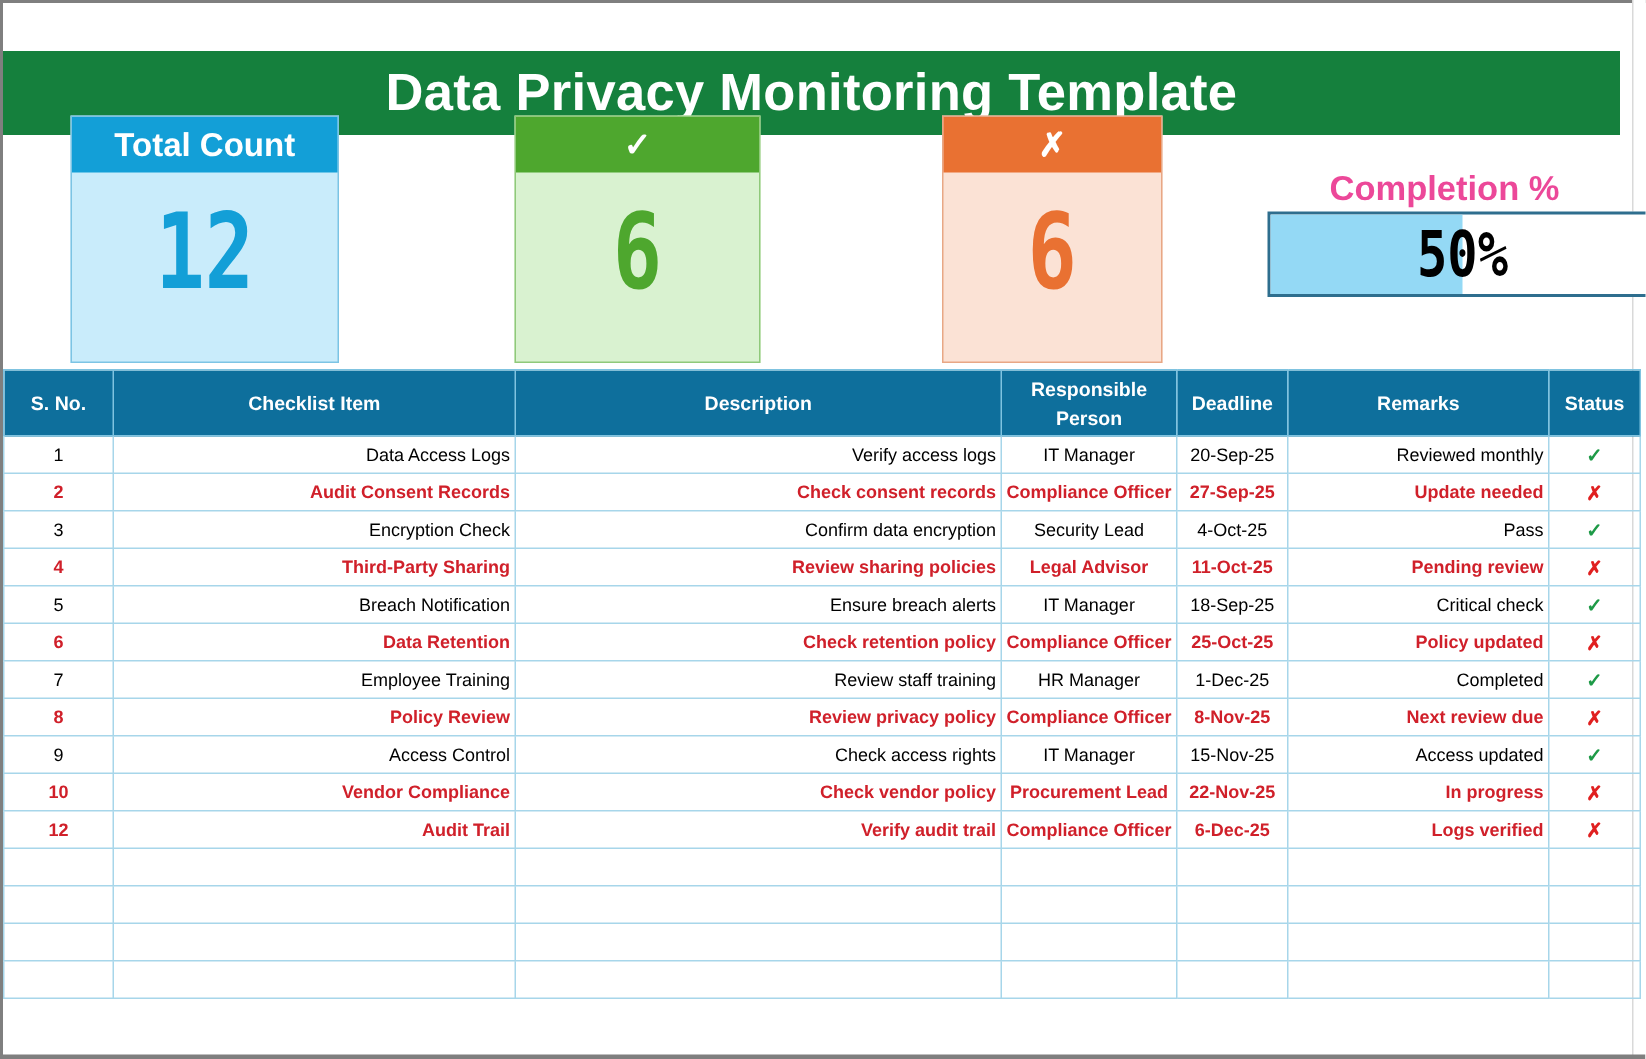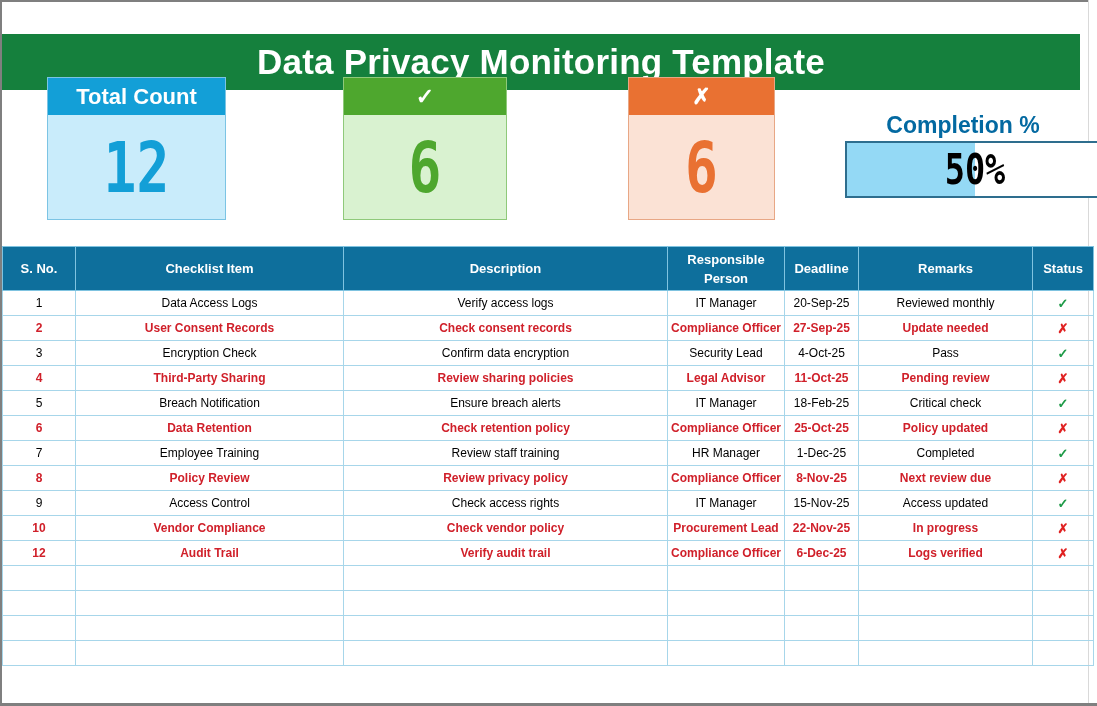--- a/index.html
+++ b/index.html
@@ -13,21 +13,21 @@
   .frame-left { position:absolute; left:0; top:0; width:2px; height:706px; background:#7f7f7f; }
   .frame-top { position:absolute; left:0; top:0; width:1097px; height:2px; background:#7f7f7f; }
 
   .title-bar {
     position:absolute; left:2px; top:2px; width:1078px; height:56px;
     background:#15803d; color:#fff;
     display:flex; align-items:center; justify-content:center;
     font-weight:bold; font-size:35px; letter-spacing:0.2px;margin-top:32px;
   }
 
-  .card { position:absolute; top:77px; height:143px; box-sizing:border-box;text-align:right; }
+  .card { position:absolute; top:77px; height:165px; box-sizing:border-box;text-align:right; }
   .card .card-head {
     height:37px; display:flex; align-items:center; justify-content:center;
     color:#fff; font-weight:bold; font-size:22px;
   }
   .card .card-body {
     height:106px; display:flex; align-items:center; justify-content:center;
     font-family:"DejaVu Sans Mono", monospace; font-weight:bold;
     font-size:70px; transform:scaleX(0.78);
   }
   .card-total { left:47px; width:179px; border:1px solid #7cc4e4; background:#C9ECFB; }
@@ -35,21 +35,21 @@
   .card-total .card-body { color:#139FD7; }
   .card-done { left:343px; width:164px; border:1px solid #8fc97a; background:#D9F2D0; }
   .card-done .card-head { background:#4EA72E; }
   .card-done .card-body { color:#4EA72E; }
   .card-pending { left:628px; width:147px; border:1px solid #e8a785; background:#FBE2D5; }
   .card-pending .card-head { background:#E97132; }
   .card-pending .card-body { color:#E97132; }
 
   .completion-label {
     position:absolute; left:845px; top:112px; width:236px; text-align:center;
-    color:#0369a1; font-weight:bold; font-size:23px;
+    color:#ec4899; font-weight:bold; font-size:23px;
   }
   .completion-bar {
     position:absolute; left:845px; top:141px; width:260px; height:57px;
     box-sizing:border-box; border:2px solid #2E6E8E; background:#ffffff; overflow:hidden;
   }
   .completion-fill { position:absolute; left:0; top:0; height:100%; background:#94D9F5; }
   .completion-value {
     position:absolute; left:0; top:0; width:100%; height:100%;
     display:flex; align-items:center; justify-content:center;
     font-family:"DejaVu Sans Mono", monospace; font-weight:bold; font-size:42px;
@@ -63,21 +63,21 @@
   }
   table.checklist th {
     background:#0E6F9C; color:#fff; font-weight:bold; font-size:13px;
     height:43px; border:1px solid #7fc3e0; padding:0 2px; line-height:19px;
   }
   table.checklist td {
     height:24px; border:1px solid #a7d6ea; padding:0 3px;
     white-space:nowrap; overflow:hidden;
   }
   td.c-center { text-align:center; }
-  td.c-left { text-align:center; }
+  td.c-left { text-align:right; }
   tr.pending td { color:#D0202A; font-weight:bold; }
   .status-ok { color:#1E9A47; font-weight:bold; font-size:13px; }
   .status-bad { color:#E02020; font-weight:bold; font-size:13px; }
 </style>
 </head>
 <body>
 
 <div class="frame-top"></div>
 <div class="frame-left"></div>
 <div class="frame-right"></div>
@@ -132,21 +132,21 @@
         <td class="c-center">1</td>
         <td class="c-left">Data Access Logs</td>
         <td class="c-left">Verify access logs</td>
         <td class="c-center">IT Manager</td>
         <td class="c-center">20-Sep-25</td>
         <td class="c-left">Reviewed monthly</td>
         <td class="c-center"><span class="status-ok">✓</span></td>
       </tr>
       <tr class="pending">
         <td class="c-center">2</td>
-        <td class="c-left">User Consent Records</td>
+        <td class="c-left">Audit Consent Records</td>
         <td class="c-left">Check consent records</td>
         <td class="c-center">Compliance Officer</td>
         <td class="c-center">27-Sep-25</td>
         <td class="c-left">Update needed</td>
         <td class="c-center"><span class="status-bad">✗</span></td>
       </tr>
       <tr>
         <td class="c-center">3</td>
         <td class="c-left">Encryption Check</td>
         <td class="c-left">Confirm data encryption</td>
@@ -162,21 +162,21 @@
         <td class="c-center">Legal Advisor</td>
         <td class="c-center">11-Oct-25</td>
         <td class="c-left">Pending review</td>
         <td class="c-center"><span class="status-bad">✗</span></td>
       </tr>
       <tr>
         <td class="c-center">5</td>
         <td class="c-left">Breach Notification</td>
         <td class="c-left">Ensure breach alerts</td>
         <td class="c-center">IT Manager</td>
-        <td class="c-center">18-Feb-25</td>
+        <td class="c-center">18-Sep-25</td>
         <td class="c-left">Critical check</td>
         <td class="c-center"><span class="status-ok">✓</span></td>
       </tr>
       <tr class="pending">
         <td class="c-center">6</td>
         <td class="c-left">Data Retention</td>
         <td class="c-left">Check retention policy</td>
         <td class="c-center">Compliance Officer</td>
         <td class="c-center">25-Oct-25</td>
         <td class="c-left">Policy updated</td>

